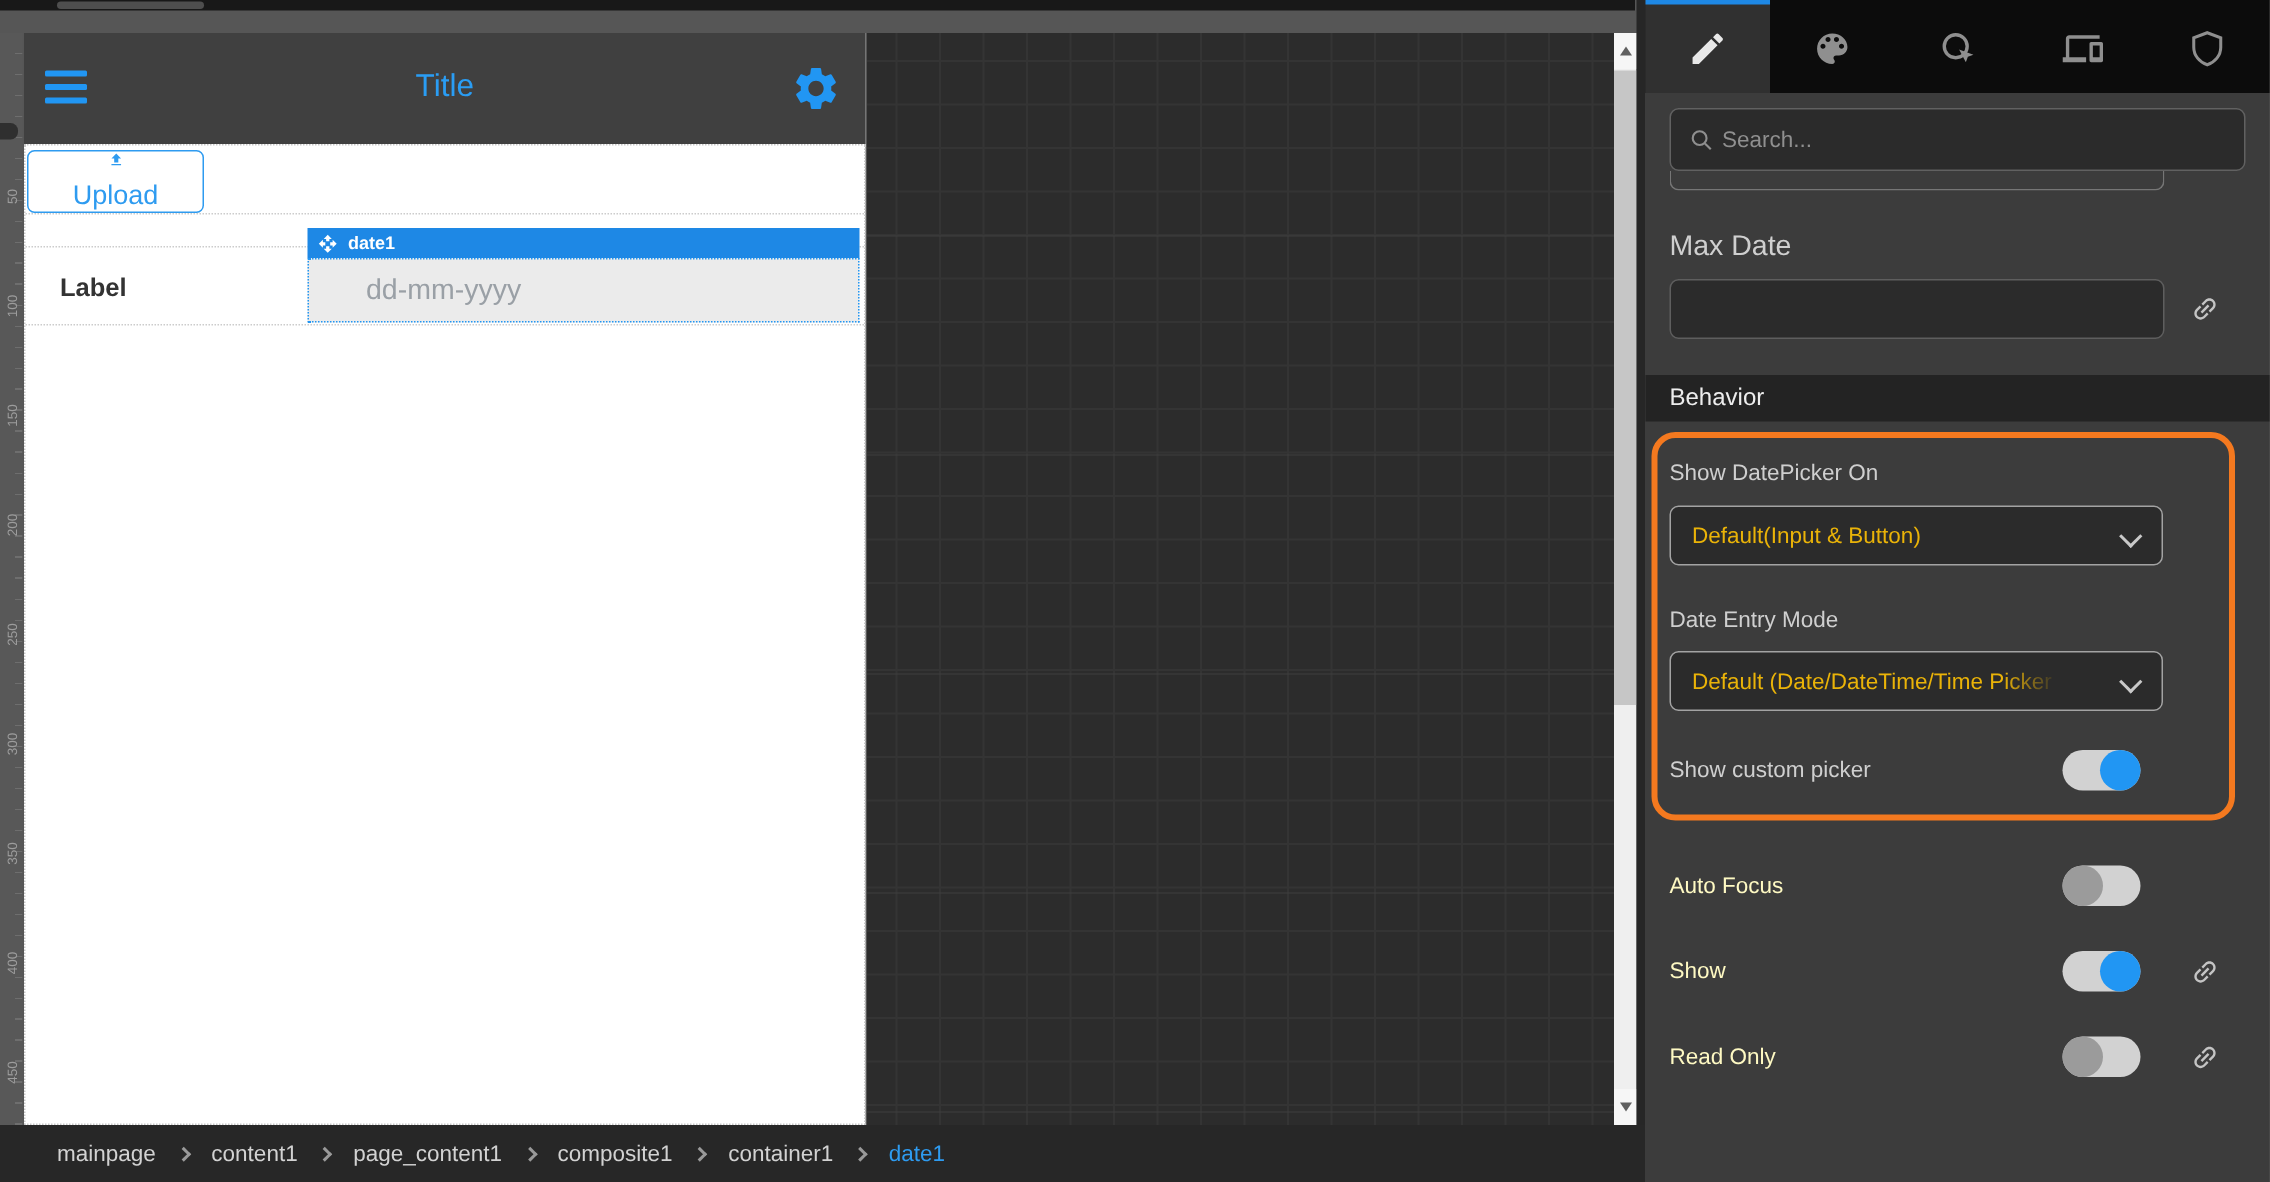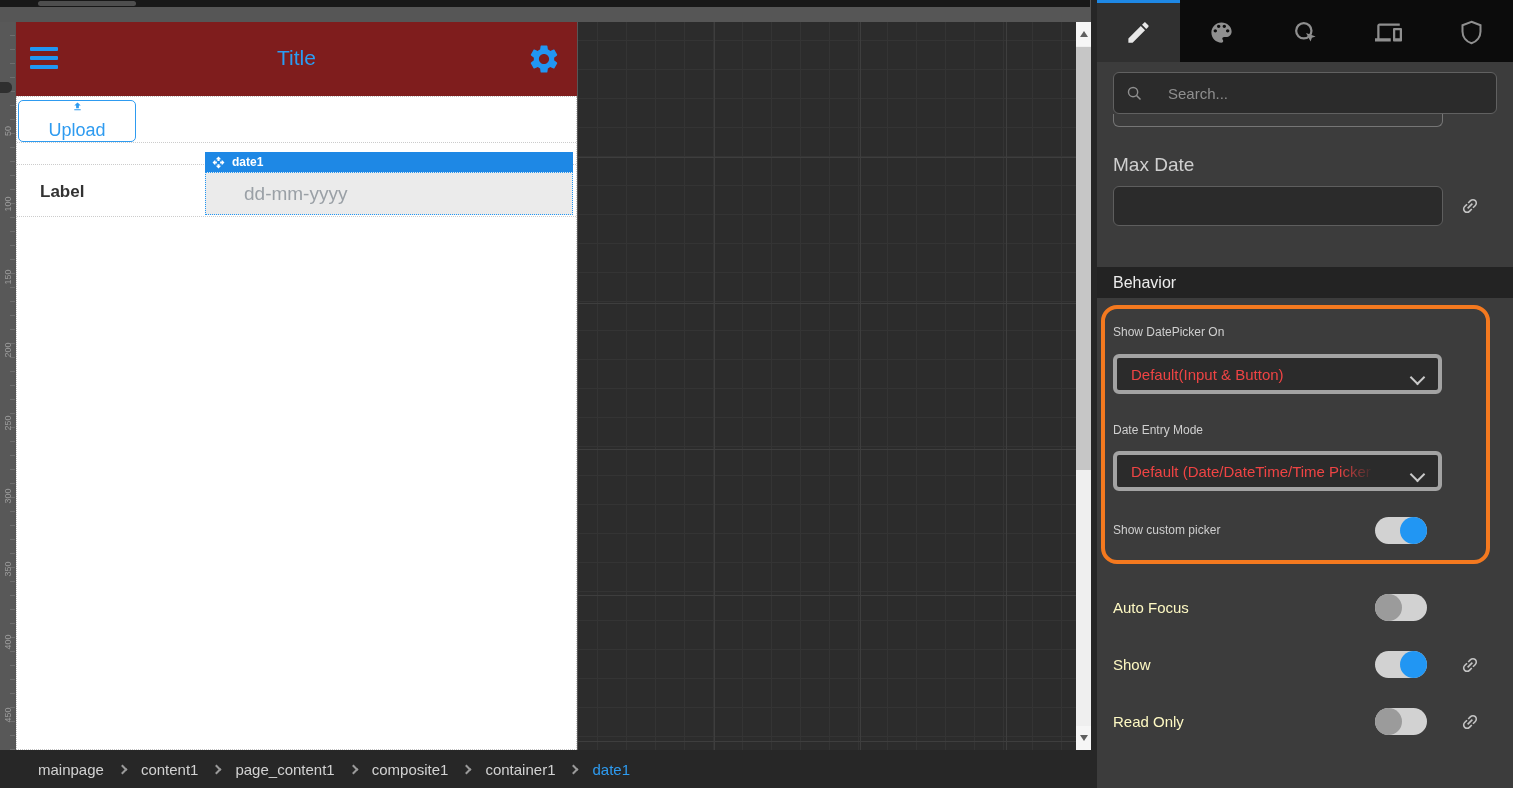--- a/index.html
+++ b/index.html
@@ -13,21 +13,21 @@
 
   .ruler { position:absolute; left:0; top:22px; width:15px; height:728px; background:#585858; overflow:hidden; }
   .ruler-ticks { position:absolute; right:0; top:0; width:5px; height:100%;
                  background:repeating-linear-gradient(to bottom, transparent 0 13px, #6e6e6e 13px 14px); }
   .ruler-num { position:absolute; left:-3px; width:22px; text-align:center; font-size:9px; color:#9c9c9c;
                transform:rotate(-90deg); }
   .ruler-handle { position:absolute; left:0; top:60px; width:12px; height:11px; background:#2f2f2f; border-radius:0 5px 5px 0; }
 
   
   .canvas { position:absolute; left:16px; top:22px; width:561px; height:728px; background:#fff; }
-  .mobile-header { position:absolute; left:0; top:0; width:100%; height:74px; background:#7f1d1d; }
+  .mobile-header { position:absolute; left:0; top:0; width:100%; height:74px; background:#404040; }
   .hamburger { position:absolute; left:14px; top:25px; width:28px; height:22px; display:flex; flex-direction:column; justify-content:space-between; cursor:pointer; }
   .hamburger i { display:block; height:4px; background:#2196f3; border-radius:1px; }
   .mobile-title { position:absolute; left:0; top:24px; width:100%; text-align:center; color:#2a9df4; font-size:21px; }
   .gear { position:absolute; right:16px; top:20px; width:34px; height:34px; }
 
   .page-content { position:absolute; left:0; top:74px; width:561px; height:654px; border:1px dotted #c6c6c6; }
   .upload-btn { position:absolute; left:1px; top:3px; width:118px; height:42px; background:#fff;
                 border:1px solid #2e9bf0; border-radius:5px; color:#2e9bf0; font-size:18px;
                 display:flex; align-items:center; justify-content:center; gap:8px; cursor:pointer;flex-direction:column; }
   .upload-sep { position:absolute; left:0; top:45px; width:100%; border-top:1px dotted #cccccc; }
@@ -71,39 +71,39 @@
 
   
   .panel { position:absolute; left:1097px; top:0; width:416px; height:788px; background:#3c3c3c; }
   .tabbar { display:flex; height:62px; background:#0c0c0c; }
   .tab { flex:1; display:flex; align-items:center; justify-content:center; border-top:3px solid transparent; cursor:pointer; }
   .tab.active { background:#303030; border-top-color:#1e88e5; }
   .tab svg { width:27px; height:27px; }
 
   .search-band { padding:10px 16px 0; }
   .search-box { height:42px; background:#2b2b2b; border:1px solid #616161; border-radius:6px;
-                display:flex; align-items:center; gap:25px; padding:0 12px; color:#8f8f8f; font-size:15px; cursor:text; }
+                display:flex; align-items:center; gap:5px; padding:0 12px; color:#8f8f8f; font-size:15px; cursor:text; }
   .partial-input { height:13px; margin:0 70px 0 16px; border:1px solid #767676; border-top:none;
                    border-radius:0 0 6px 6px; }
 
   .field-label { margin:29px 16px 0; font-size:19px; color:#cfcfcf; line-height:17px; }
   .input-row { display:flex; align-items:center; margin:13px 16px 0; }
   .text-input { flex:1; height:40px; background:#2b2b2b; border:1px solid #5e5e5e; border-radius:6px;
                 color:#d2d2d2; font-size:15px; padding:0 12px; }
   .link-slot { width:54px; display:flex; justify-content:center; align-items:center; }
   .link-slot svg { width:20px; height:20px; cursor:pointer; }
 
-  .section-band { margin-top:41px; height:31px; background:#232323; display:flex; align-items:center;
+  .section-band { margin-top:24px; height:31px; background:#232323; display:flex; align-items:center;
                   padding-left:16px; font-size:16px; color:#ededed; }
 
   .highlight-box { margin:7px 23px 0 4px; border:4px solid #f4791f; border-radius:16px;
                    padding:15px 44px 16px 8px; }
-  .hl-label { font-size:12px; color:#cfcfcf; line-height:17px; }
-  .select { margin-top:13px; height:40px; background:#2b2b2b; border:4px solid #a3a3a3; border-radius:6px;
-            display:flex; align-items:center; padding:0 34px 0 14px; color:#ef4444; font-size:15px;
+  .hl-label { font-size:15px; color:#cfcfcf; line-height:17px; }
+  .select { margin-top:13px; height:40px; background:#2b2b2b; border:1px solid #a3a3a3; border-radius:6px;
+            display:flex; align-items:center; padding:0 34px 0 14px; color:#eab308; font-size:15px;
             position:relative; cursor:pointer; }
   .select .sel-text { white-space:nowrap; overflow:hidden; }
   .select .fade { mask-image:linear-gradient(90deg,#000 82%,transparent 97%);
                   -webkit-mask-image:linear-gradient(90deg,#000 82%,transparent 97%); }
   .select::after { content:""; position:absolute; right:15px; top:14px; width:9px; height:9px;
                    border-left:2px solid #c9c9c9; border-bottom:2px solid #c9c9c9; transform:rotate(-45deg); }
   .mt28 { margin-top:28px; } .mt12 { margin-top:12px; }
 
   .hl-toggle-row { margin-top:26px; display:flex; align-items:center; }
   .hl-toggle-row .hl-label { flex:1; }

